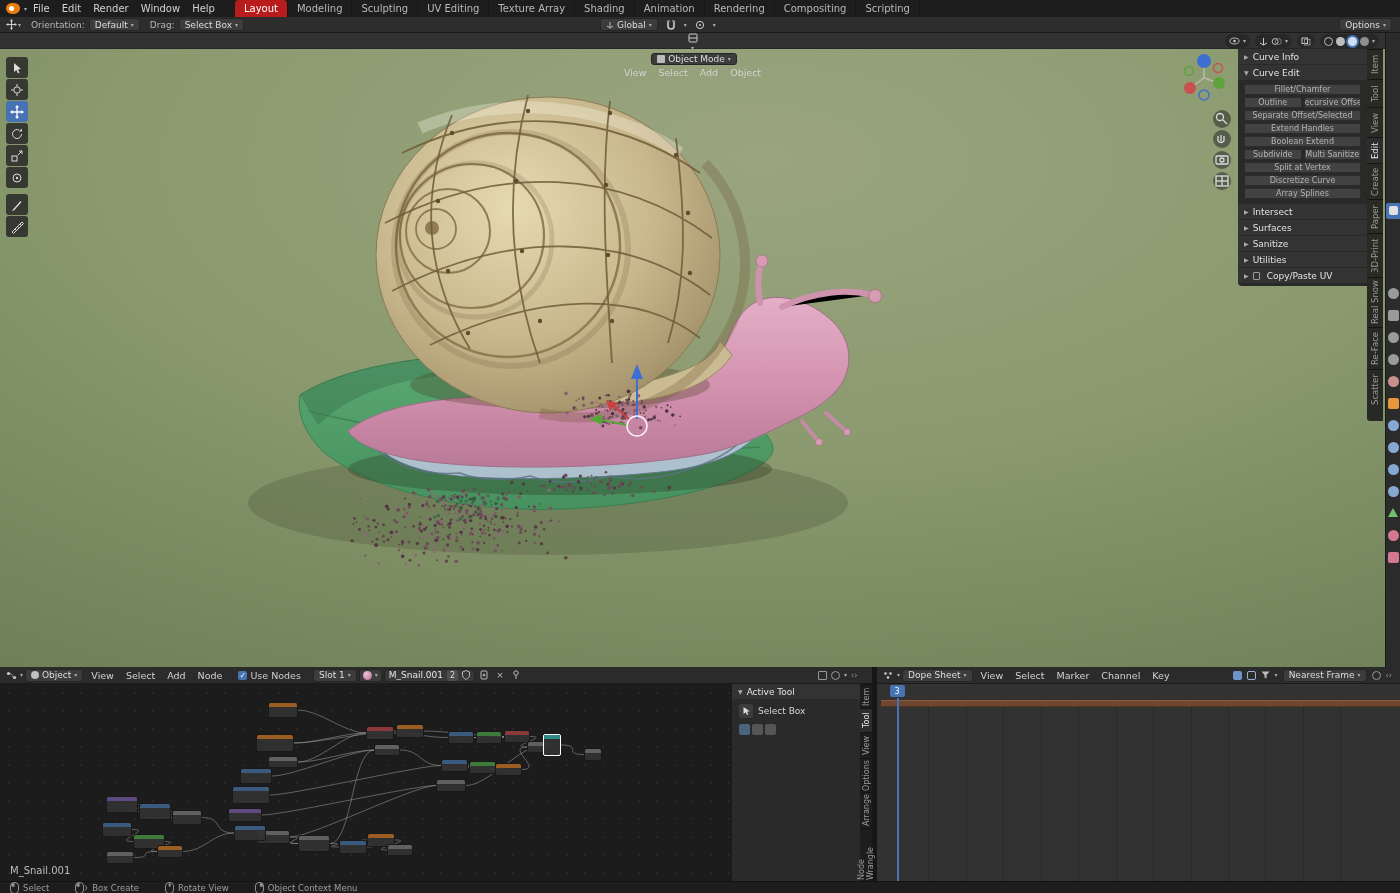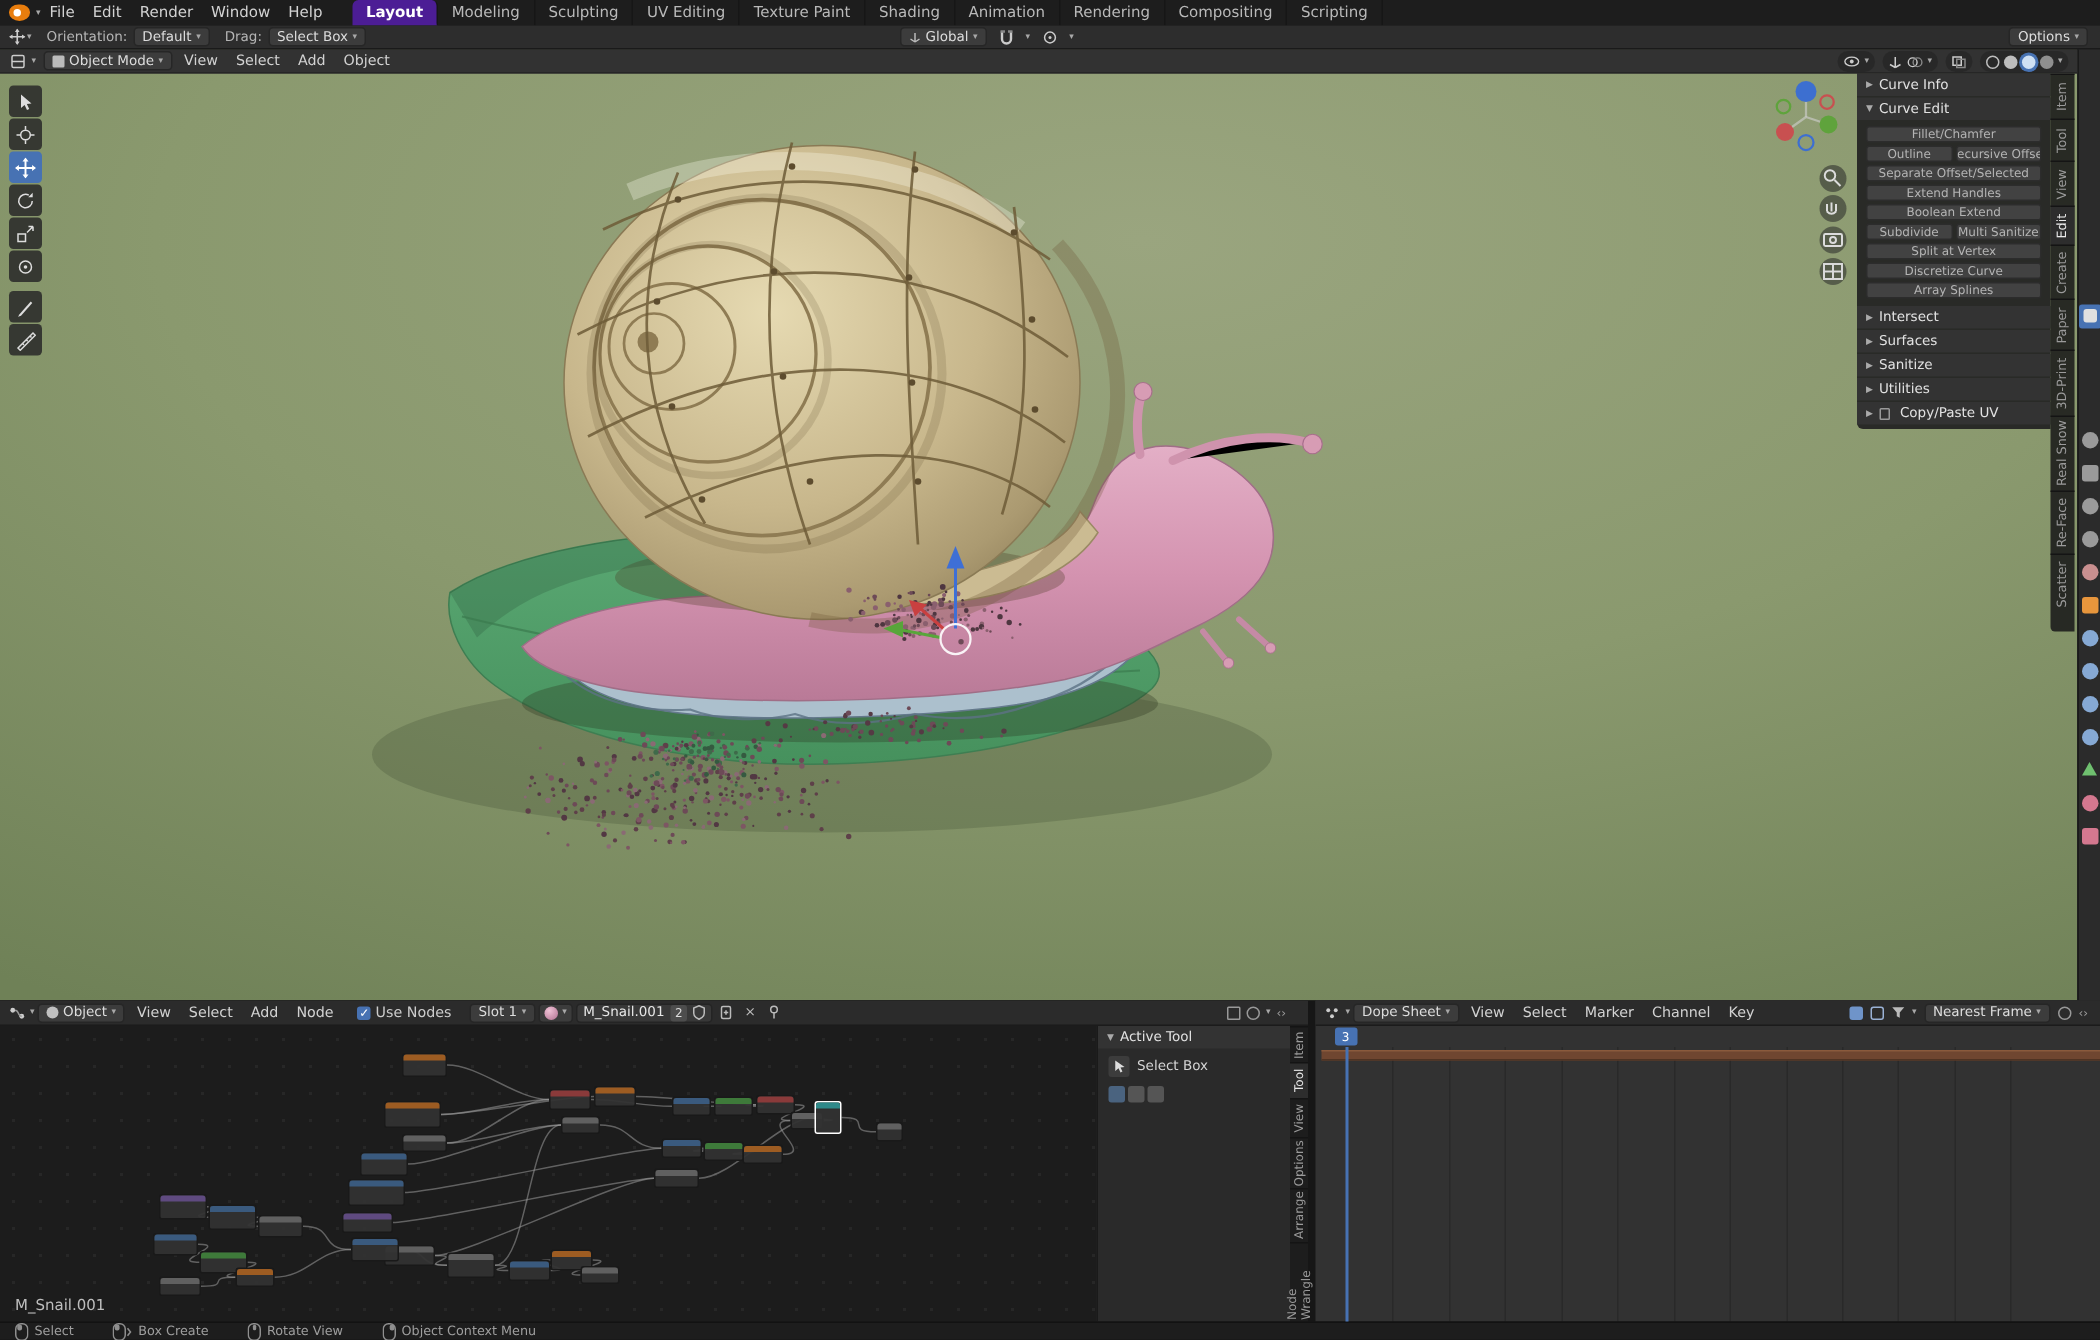--- a/index.html
+++ b/index.html
@@ -10,39 +10,39 @@
   #topbar { position:absolute; left:0; top:0; width:1400px; height:17px; background:#1d1d1d;
     display:flex; align-items:center; font-size:10px; }
   .logo { width:14px; height:11px; margin:0 4px 0 6px; border-radius:45% 45% 50% 50%;
     background:#e87d0d; position:relative; }
   .logo:after{ content:""; position:absolute; left:3px; top:3px; width:5px; height:5px;
     border-radius:50%; background:#fff; }
   .menu-item { padding:0 6px; height:100%; display:flex; align-items:center; color:#d2d2d2; }
   #workspace-tabs { display:flex; height:100%; margin-left:14px; }
   .ws-tab { padding:0 9px; display:flex; align-items:center; color:#b9b9b9; font-size:10px;
     border-right:1px solid #161616; }
-  .ws-tab.active { background:#4c1d95; color:#fff; border-radius:4px 4px 0 0;font-weight:bold; }
+  .ws-tab.active { background:#b91c1c; color:#fff; border-radius:4px 4px 0 0; }
 
   
   #toolsettings { position:absolute; left:0; top:17px; width:1400px; height:16px; background:#2d2d2d;
     display:flex; align-items:center; font-size:9px; color:#c4c4c4; border-bottom:1px solid #1a1a1a; }
   .dd { background:#3c3c3c; border:1px solid #262626; border-radius:3px; height:13px;
     padding:0 5px; display:flex; align-items:center; gap:3px; font-size:9px; color:#ddd; }
   .caret { font-size:6px; color:#a8a8a8; line-height:1; }
   .lbl { color:#b5b5b5; margin:0 4px 0 10px; }
   .iconbtn { width:14px; height:13px; display:flex; align-items:center; justify-content:center; }
   .ts-center { position:absolute; left:600px; top:1px; display:flex; align-items:center; gap:6px; }
   .ts-right { position:absolute; right:8px; top:1px; }
 
   
   #viewport { position:absolute; left:0; top:33px; width:1385px; height:634px; overflow:hidden; }
   #scene { position:absolute; left:0; top:0; }
   .vp-header { position:absolute; left:0; top:0; width:1385px; height:16px; background:#323232;
     display:flex; align-items:center; font-size:9.5px; gap:2px; padding:0 5px; z-index:5;
-    border-bottom:1px solid #262626; }
+    border-bottom:1px solid #262626;flex-direction:column; }
   .vp-right { position:absolute; right:6px; top:1px; display:flex; align-items:center; gap:5px; }
   .pillgrp { background:rgba(38,38,38,.75); border-radius:8px; height:14px; display:flex;
     align-items:center; padding:0 4px; gap:3px; }
   .sph { width:9px; height:9px; border-radius:50%; background:#bdbdbd; }
   .sph.active { background:#cfe0f4; box-shadow:0 0 0 2px #4772b3; }
 
   .tool-col { position:absolute; left:6px; top:24px; width:22px; display:flex; flex-direction:column;
     gap:1px; z-index:4; }
   .tool-btn { width:22px; height:21px; background:rgba(40,40,40,.85); border-radius:3px;
     display:flex; align-items:center; justify-content:center; }
@@ -141,21 +141,21 @@
       <div class="menu-item">Edit</div>
       <div class="menu-item">Render</div>
       <div class="menu-item">Window</div>
       <div class="menu-item">Help</div>
     </div>
   <div id="workspace-tabs">
       <div class="ws-tab active">Layout</div>
       <div class="ws-tab">Modeling</div>
       <div class="ws-tab">Sculpting</div>
       <div class="ws-tab">UV Editing</div>
-      <div class="ws-tab">Texture Paint</div>
+      <div class="ws-tab">Texture Array</div>
       <div class="ws-tab">Shading</div>
       <div class="ws-tab">Animation</div>
       <div class="ws-tab">Rendering</div>
       <div class="ws-tab">Compositing</div>
       <div class="ws-tab">Scripting</div>
     </div>
 </div>
 
 <div id="toolsettings">
   <div class="iconbtn" style="margin-left:4px">

